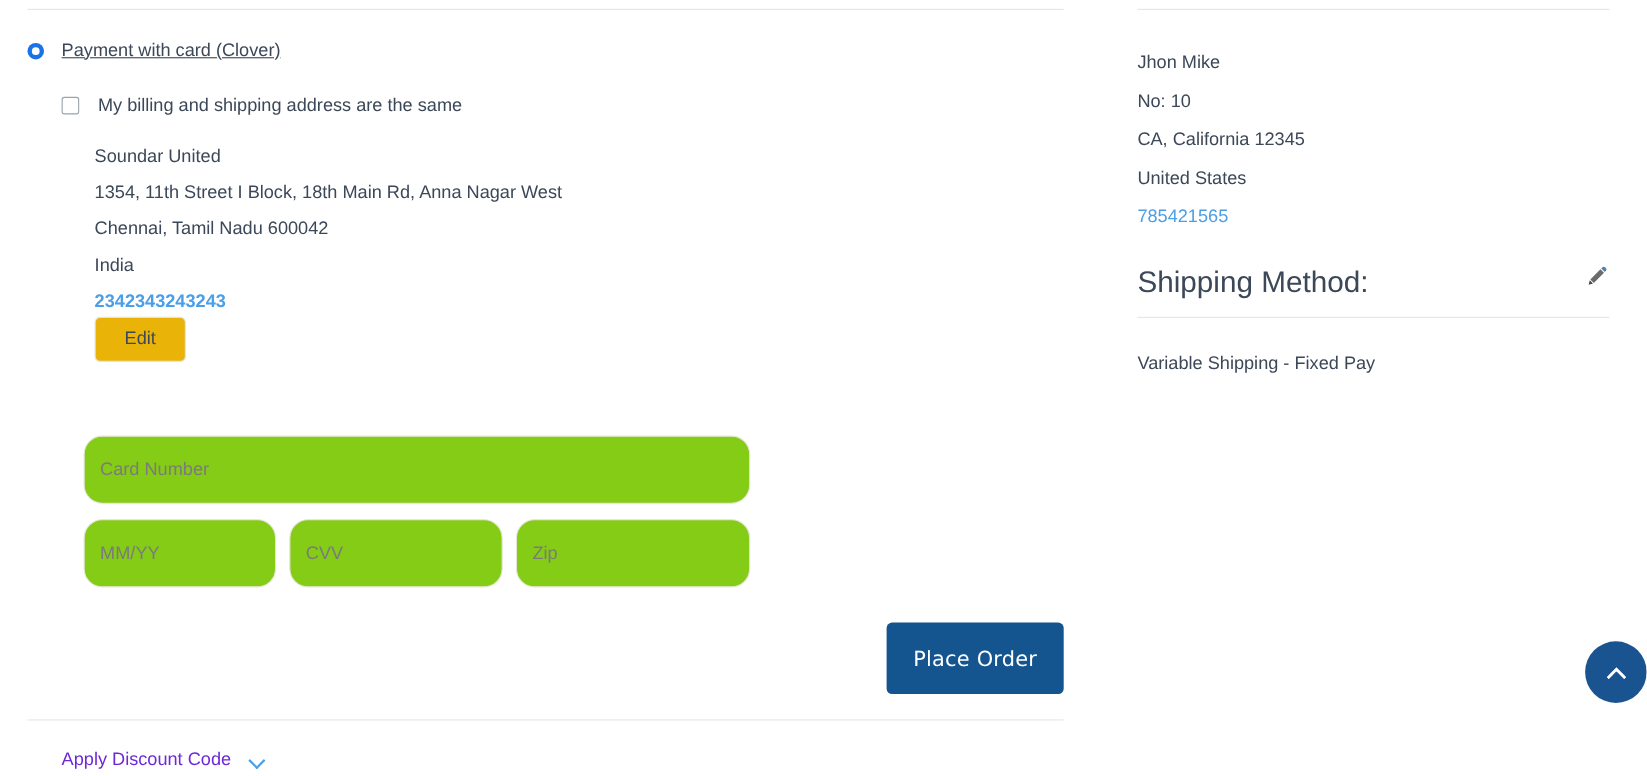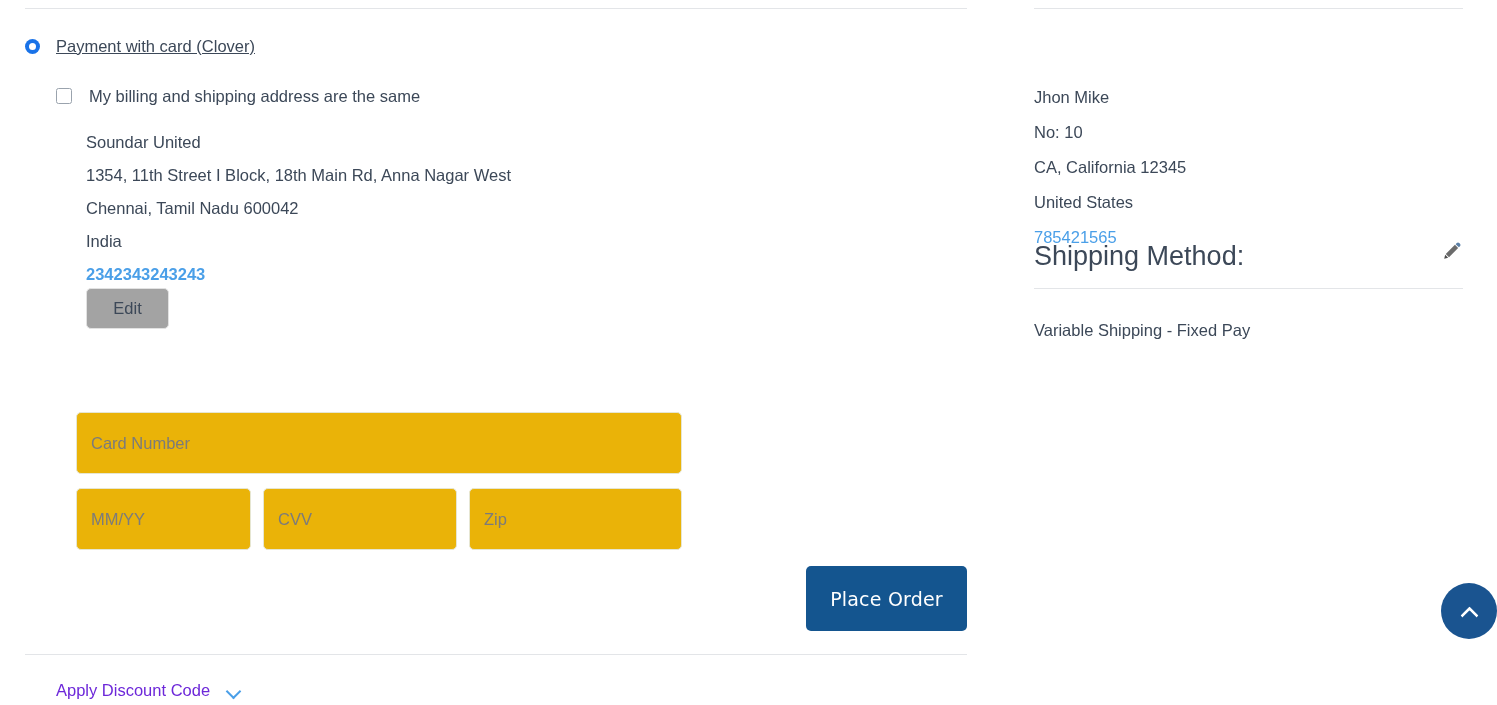--- a/index.html
+++ b/index.html
@@ -111,43 +111,42 @@
     color: #4a9fe8;
     white-space: nowrap;
     cursor: pointer;
     font-weight: bold;
   }
 
   .edit-btn {
     position: absolute;
     left: 86px; top: 288px;
     width: 83px; height: 41px;
-    background: #a3a3a3;
+    background: #eab308;
     border: 1px solid #e2e2e2;
     border-radius: 5px;
     color: #3c4858;
     font-family: "Liberation Sans", sans-serif;
     font-size: 16.5px;
     cursor: pointer;
     padding: 0;
     line-height: 39px;
   }
 
   
   .field {
     position: absolute;
-    background: #eab308;
+    background: #84cc16;
     border: 1px solid #e6e6d2;
-    border-radius: 5px;
+    border-radius: 17px;
     font-family: "Liberation Sans", sans-serif;
     font-size: 16.5px;
     color: #3c4858;
     padding: 0 14px;
     outline: none;
-    margin-top: 16px;
   }
   .field::placeholder { color: #7b7b7b; opacity: 1; }
   .field--card  { left: 76px;  top: 396px; width: 606px; height: 62px; }
   .field--mmyy  { left: 76px;  top: 472px; width: 175px; height: 62px; }
   .field--cvv   { left: 263px; top: 472px; width: 194px; height: 62px; }
   .field--zip   { left: 469px; top: 472px; width: 213px; height: 62px; }
 
   
   .place-order {
     position: absolute;
@@ -205,21 +204,21 @@
     left: 34px;
     width: 429px;
     height: 1px;
     background: #e3e5e8;
   }
   .hr-r--top { top: 8px; }
   .hr-r--mid { top: 288px; }
 
   .summary-address {
     position: absolute;
-    left: 34px; top: 40px; margin-top: 40px;
+    left: 34px; top: 40px;
   }
   .sum-line {
     font-size: 16.5px;
     line-height: 35px;
     color: #3c4858;
     white-space: nowrap;
   }
   .sum-phone {
     font-size: 16.5px;
     line-height: 35px;

